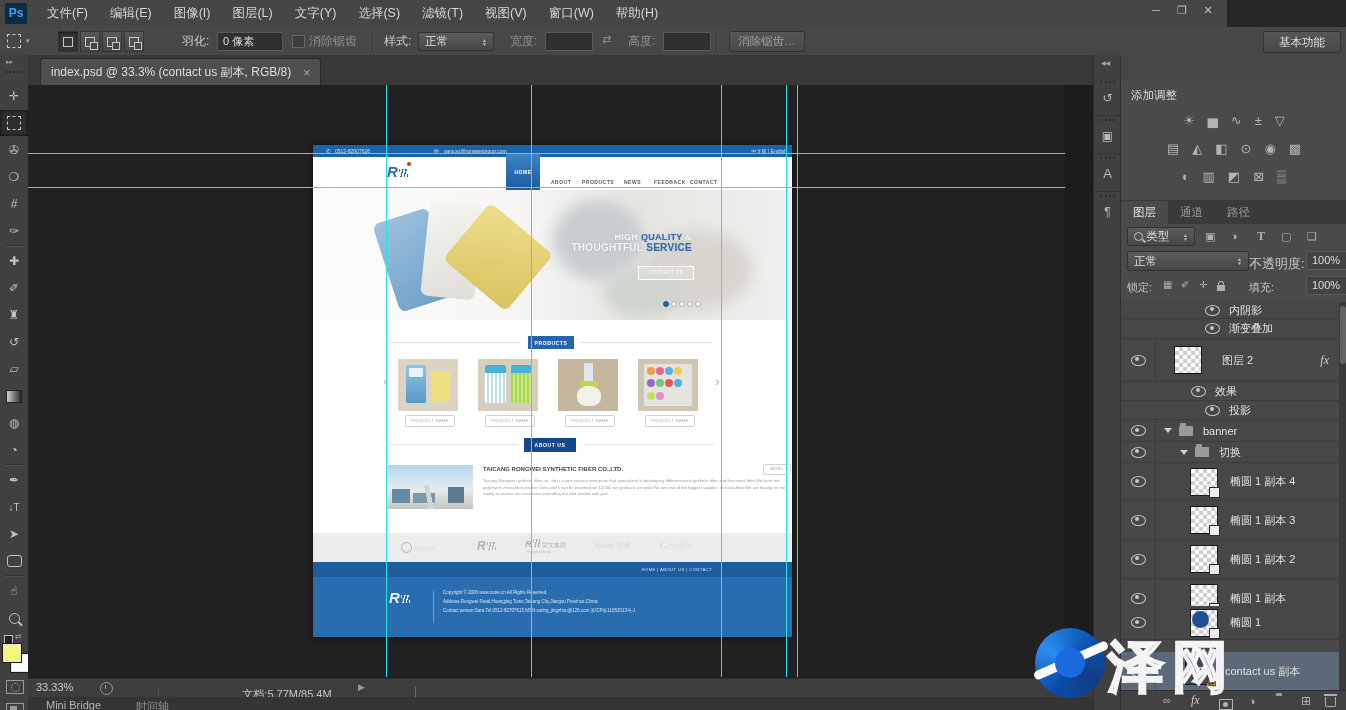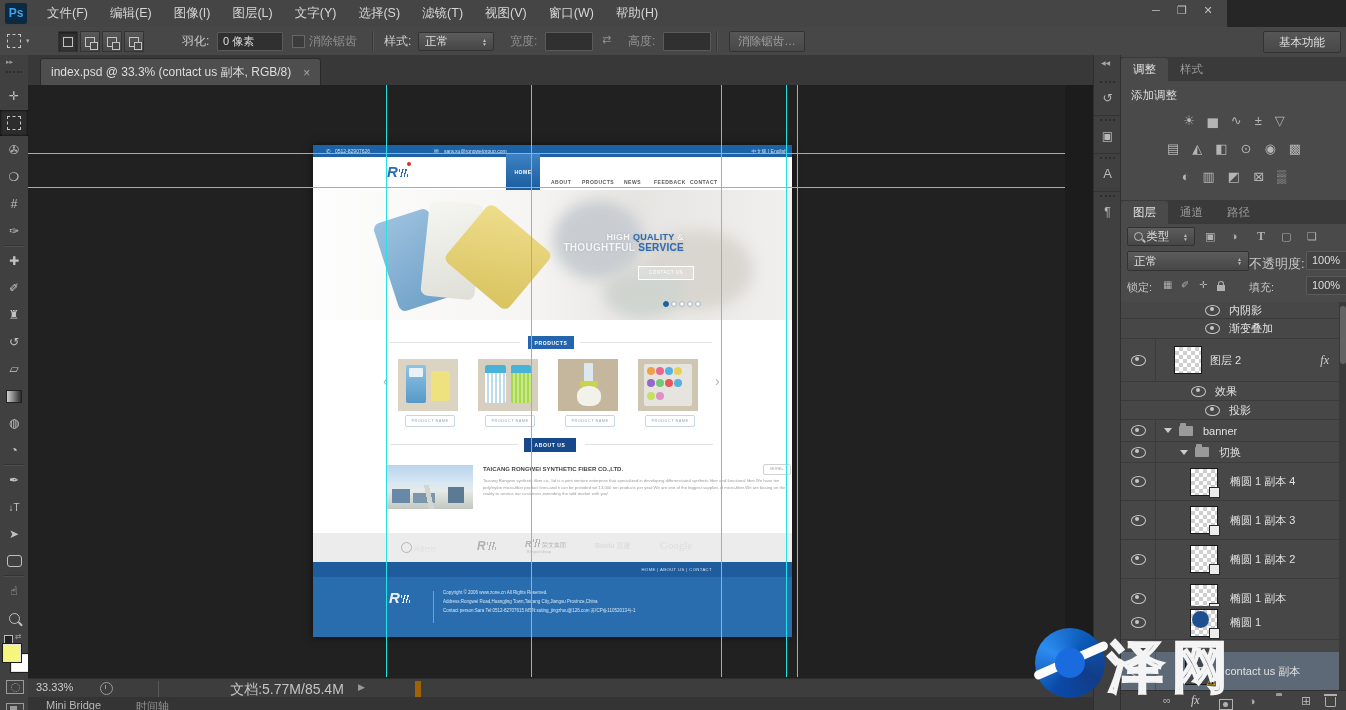--- a/index.html
+++ b/index.html
@@ -73,21 +73,21 @@
   .wlogo .dot{position:absolute;right:-3px;top:-1px;width:4px;height:4px;border-radius:50%;background:#d93020}
   .sl{display:inline-block;width:9px;height:8px;margin-left:1px;
     background:repeating-linear-gradient(105deg,currentColor 0 1.3px,transparent 1.3px 3.2px)}
   .navactive{position:absolute;left:193px;top:-3px;width:34px;height:36px;background:linear-gradient(#3e82c4,#1b5c9e);
     color:#fff;font-size:5px;font-weight:bold;letter-spacing:.5px;display:flex;align-items:center;justify-content:center}
   .navitem{position:absolute;top:22px;font-size:5px;font-weight:bold;letter-spacing:.5px;color:#5a5a5a}
   .wbanner{position:absolute;left:0;top:45px;width:479px;height:130px;overflow:hidden;
     background:linear-gradient(90deg,#fdfdfd 0%,#f6f5f3 45%,#e7e5e2 68%,#f1f0ee 100%)}
   .blob{position:absolute;border-radius:50%;filter:blur(7px)}
   .cloth{position:absolute;border-radius:7px}
-  .btxt{position:absolute;right:108px;top:42px;text-align:right;font-weight:bold;
+  .btxt{position:absolute;right:100px;top:42px;text-align:right;font-weight:bold;
     text-shadow:0 0 2px rgba(120,130,145,.45)}
   .btxt .l1{font-size:9px;color:#f4f6f8;letter-spacing:.3px}
   .btxt .l2{font-size:10px;color:#f4f6f8;letter-spacing:.3px}
   .btxt .blue{color:#2e6db4}
   .bcta{position:absolute;left:325px;top:76px;width:54px;height:12px;border:1px solid #fff;background:rgba(255,255,255,.18);
     color:#fff;font-size:4.5px;text-align:center;line-height:12px;letter-spacing:.5px}
   .bdots{position:absolute;left:350px;top:111px;display:flex;gap:2px}
   .bdot{width:4px;height:4px;border-radius:50%;border:1px solid #aab8c2;background:rgba(255,255,255,.7)}
   .bdot.on{background:#1b63a6;border-color:#1b63a6}
   .ribbon{position:absolute;color:#fff;font-size:5px;font-weight:bold;letter-spacing:.6px;
@@ -460,24 +460,20 @@
       </div>
     <div class="dsep" style="top:136px"></div>
     <div class="dgrip" style="top:140px"></div>
     <div class="dicon" style="top:146px">
         <span>¶</span>
       </div>
   </div>
 
   <div id="rightpanels">
 
-    <div class="ptabrow" style="top:2px">
-      <span class="ptab on">调整</span>
-      <span class="ptab">样式</span>
-    </div>
     <div style="position:absolute;left:0;top:26px;width:226px;height:119px;background:#4a4a4a">
       <span class="t" style="left:10px;top:7px;font-size:11.5px;color:#dcdcdc">添加调整</span>
       <div class="adjicons" style="top:32px">
         <span>☀</span>
         <span>▅</span>
         <span>∿</span>
         <span>±</span>
         <span>▽</span>
       </div>
       <div class="adjicons" style="top:60px">
@@ -531,21 +527,21 @@
       </div>
       <div class="lrow" style="top:17px;height:19px;padding-left:84px">
         <span class="eye"></span>
           <span style="margin-left:9px">渐变叠加</span>
       </div>
       <div class="lrow" style="top:37px;height:42px">
         <span class="eyecell">
             <span class="eye"></span>
           </span>
         <span class="thumb" style="width:26px;height:26px;margin-left:18px"></span>
-        <span style="margin-left:8px">图层 2</span>
+        <span style="margin-left:20px">图层 2</span>
         <span class="fxb" style="margin-left:auto;margin-right:10px">fx</span>
       </div>
       <div class="lrow" style="top:80px;height:18px;padding-left:70px">
         <span class="eye"></span>
           <span style="margin-left:9px">效果</span>
       </div>
       <div class="lrow" style="top:99px;height:18px;padding-left:84px">
         <span class="eye"></span>
           <span style="margin-left:9px">投影</span>
       </div>
@@ -630,21 +626,21 @@
       <span class="t" style="left:128px;top:4px;font-size:11px;color:#b0b0b0">◑</span>
       <span class="t" style="left:154px;top:5px"><span class="i-folder" style="background:#b0b0b0"></span></span>
       <span class="t" style="left:180px;top:3px;font-size:12px;color:#b0b0b0">⊞</span>
       <span class="t" style="left:204px;top:2px"><span class="i-trash"></span></span>
     </div>
   </div>
 
   <div id="statusbar">
     <span class="t" style="left:8px;top:2px;font-size:11px;color:#cccccc">33.33%</span>
     <span class="clockmini" style="left:72px;top:3px;position:absolute"></span>
-    <span class="t" style="left:130px;top:2px;width:200px;text-align:center;font-size:14px;color:#c4c4c4;border-left:1px solid #575757;border-right:6px solid #a16207;padding:0 28px">文档:5.77M/85.4M</span>
+    <span class="t" style="left:130px;top:8px;width:200px;text-align:center;font-size:11px;color:#c4c4c4;border-left:1px solid #575757;border-right:1px solid #a16207;padding:0 28px">文档:5.77M/85.4M</span>
     <span class="t" style="left:330px;top:3px;font-size:9px;color:#9a9a9a">▶</span>
   </div>
 
   <div id="bottombar">
     <span class="t" style="left:18px;top:2px;font-size:11px;color:#b8b8b8">Mini Bridge</span>
     <span class="t" style="left:108px;top:2px;font-size:11px;color:#909090">时间轴</span>
   </div>
 
   <div id="wmlogo"></div>
   <div id="wmbrand">泽网</div>

